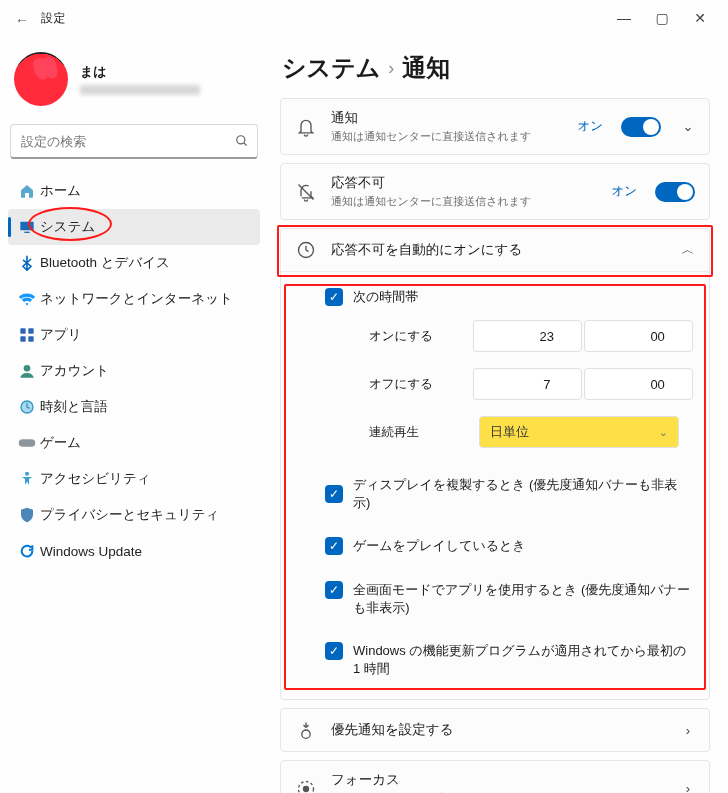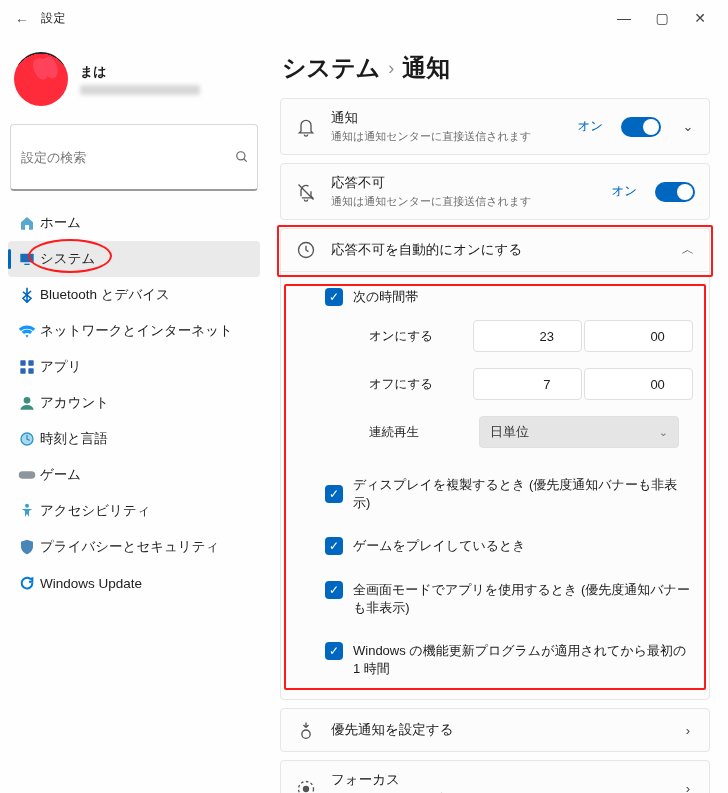--- a/index.html
+++ b/index.html
@@ -9,21 +9,21 @@
     .tb-controls { margin-left:auto; display:flex; gap:18px; align-items:center; padding-right:10px; color:#444; }
     .tb-controls span { font-size:14px; width:20px; text-align:center; }
 
     .shell { display:flex; height: calc(793px - 36px); }
     .side { width: 268px; padding: 8px 8px 8px 8px; box-sizing:border-box; }
     .profile { display:flex; align-items:center; gap:12px; padding:8px 10px 16px 6px; }
     .avatar { width:54px; height:54px; border-radius:50%; background:#222 radial-gradient(circle at 50% 55%, #ff2a3a 0 28px, #222 28px); position:relative; overflow:hidden; }
     .avatar::after { content:""; position:absolute; left:20px; top:6px; width:14px; height:22px; background:#ff435a; transform:rotate(-20deg); border-radius:40% 40% 50% 50%; box-shadow: 9px 2px 0 0 #ff435a; }
     .uname { font-weight:600; font-size:13px; }
     .uemail { width:120px; height:10px; background:#d7d7d7; margin-top:4px; border-radius:2px; filter: blur(2px); }
-    .search { display:flex; align-items:center; border:1px solid #d8d8d8; border-bottom:2px solid #9a9a9a; background:#fff; border-radius:4px; height:32px; padding:16px 8px; margin:2px 2px 14px 2px; }
+    .search { display:flex; align-items:center; border:1px solid #d8d8d8; border-bottom:2px solid #9a9a9a; background:#fff; border-radius:4px; height:32px; padding:0 8px; margin:2px 2px 14px 2px; }
     .search input { flex:1; border:none; outline:none; font-size:13px; color:#5a5a5a; }
     .search .sicon { color:#777; font-size:14px; }
 
     .nav-item { display:flex; align-items:center; gap:4px; height:36px; padding:0 10px; border-radius:4px; font-size:13.5px; color:#222; }
     .nav-item .nicon { width:18px; height:18px; display:flex; align-items:center; justify-content:center; font-size:15px; }
     .nav-item.selected { background:#eaeaea; position:relative; }
     .nav-item.selected::before { content:""; position:absolute; left:0; top:8px; bottom:8px; width:3px; background:#0067c0; border-radius:2px; }
     .ring-oval { position:absolute; border:2.5px solid #ff1a1a; border-radius:50%; pointer-events:none; }
     .ring-box { position:absolute; border:2.5px solid #ff1a1a; border-radius:2px; pointer-events:none; }
 
@@ -41,21 +41,21 @@
     .toggle { width:40px; height:20px; border-radius:10px; background:#0067c0; position:relative; }
     .toggle::after { content:""; position:absolute; right:2px; top:2px; width:16px; height:16px; background:#fff; border-radius:50%; }
     .tail-icon { width:14px; color:#444; text-align:center; margin-left:6px; }
 
     .sub { padding: 10px 16px 16px 16px; }
     .chk-row { display:flex; align-items:center; gap:10px; padding:6px 0; font-size:13.5px; }
     .chk { width:18px; height:18px; border-radius:4px; background:#0067c0; display:flex; align-items:center; justify-content:center; color:#fff; font-size:12px; flex-shrink:0; }
     .indented { margin-left:44px; display:flex; align-items:center; gap:30px; padding:8px 0; font-size:12.5px; }
     .ilabel { width:80px; }
     .numbox { width:74px; height:30px; border:1px solid #e0e0e0; border-radius:4px; display:flex; align-items:center; justify-content:center; background:#fff; font-size:13px;padding-left:38px; }
-    .selbox { width:178px; height:30px; border:1px solid #e0e0e0; border-radius:4px; display:flex; align-items:center; justify-content:space-between; background:#e5e5e5; font-size:13px; padding:0 10px; color:#333; }
+    .selbox { width:178px; height:30px; border:1px solid #e0e0e0; border-radius:4px; display:flex; align-items:center; justify-content:space-between; background:#fde047; font-size:13px; padding:0 10px; color:#333; }
     .chk-row .txt2 { flex:1; line-height:1.35; font-size:13px; }
     svg { display:block; }
   </style>
 </head>
 <body>
 
 <div class="titlebar">
   <span class="back">←</span>
   <span class="title">設定</span>
   <div class="tb-controls">

